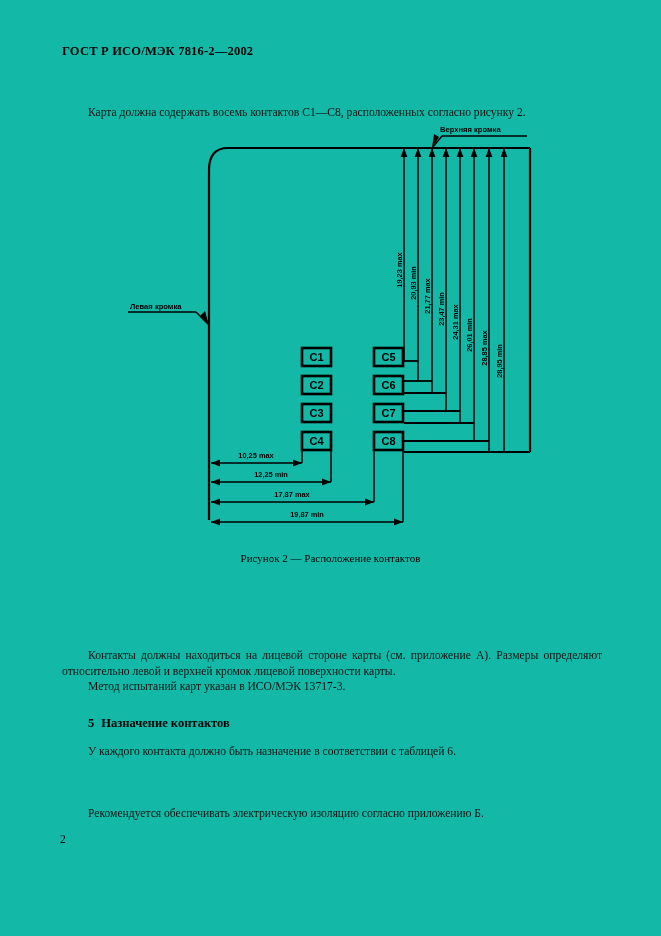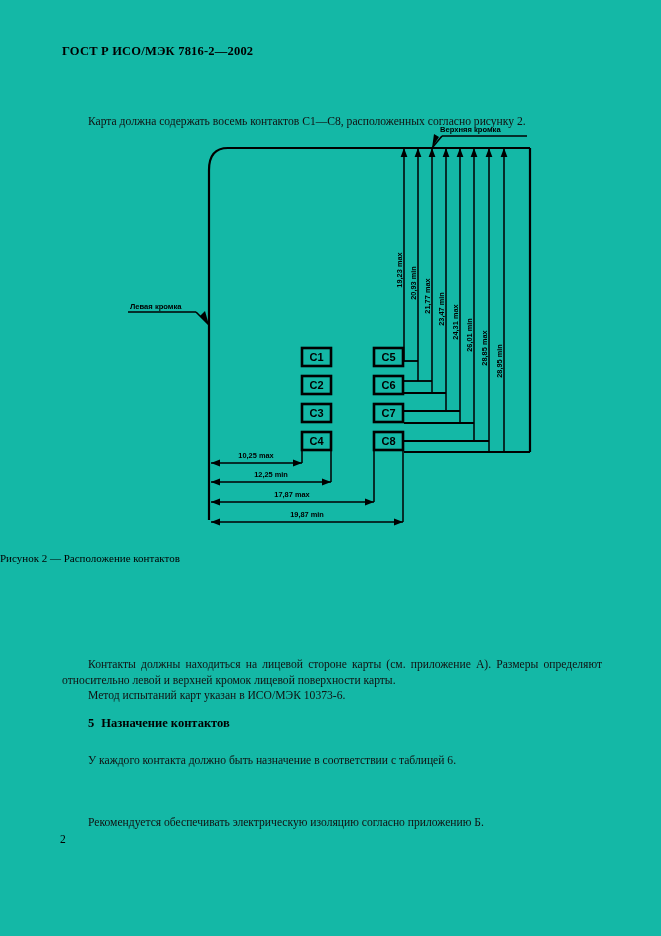--- a/index.html
+++ b/index.html
@@ -43,29 +43,29 @@
   .section-heading .num { margin-right: 7px; }
 
   
   .para {
     position: absolute;
     font-family: "Liberation Serif", serif;
     font-size: 11.6px;
     line-height: 15.6px;
     text-align: justify;
     color: #111;
-    margin-top: 9px;
   }
   .para.indent { text-indent: 26px; }
 
   .fig-caption {
     position: absolute;
     left: 0;
     top: 552px;
     width: 661px;
+    text-align: center;
     font-family: "Liberation Serif", serif;
     font-size: 11px;
   }
 
   .page-number {
     position: absolute;
     left: 60px;
     top: 833px;
     font-family: "Liberation Serif", serif;
     font-size: 11.5px;
@@ -262,21 +262,21 @@
         </g>
       </g>
 
     </svg>
   </div>
 
   <div class="fig-caption">Рисунок 2 — Расположение контактов</div>
 
   <div class="para indent" style="left:62px; top:648px; width:540px;">Контакты должны находиться на лицевой стороне карты (см. приложение А). Размеры определяют относительно левой и верхней кромок лицевой поверхности карты.</div>
 
-  <div class="para indent" style="left:62px; top:679px; width:540px;">Метод испытаний карт указан в ИСО/МЭК 10373-6.</div>
+  <div class="para indent" style="left:62px; top:679px; width:540px;">Метод испытаний карт указан в ИСО/МЭК 13717-3.</div>
 
   <div class="section-heading" style="left:88px; top:716px;">
     <span class="num">5</span><span>Назначение контактов</span>
   </div>
 
   <div class="para indent" style="left:62px; top:744px; width:540px;">У каждого контакта должно быть назначение в соответствии с таблицей 6.</div>
 
 
   <div class="para indent" style="left:62px; top:806px; width:540px;">Рекомендуется обеспечивать электрическую изоляцию согласно приложению Б.</div>
 

